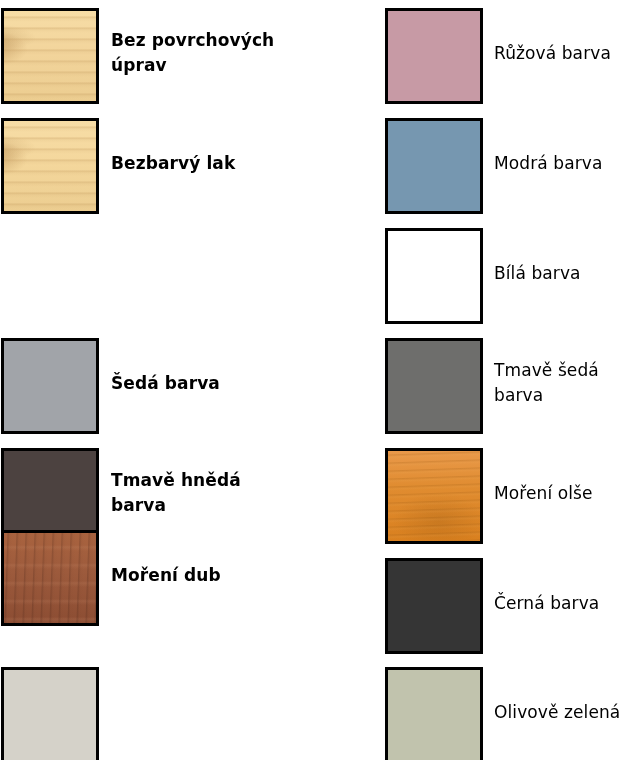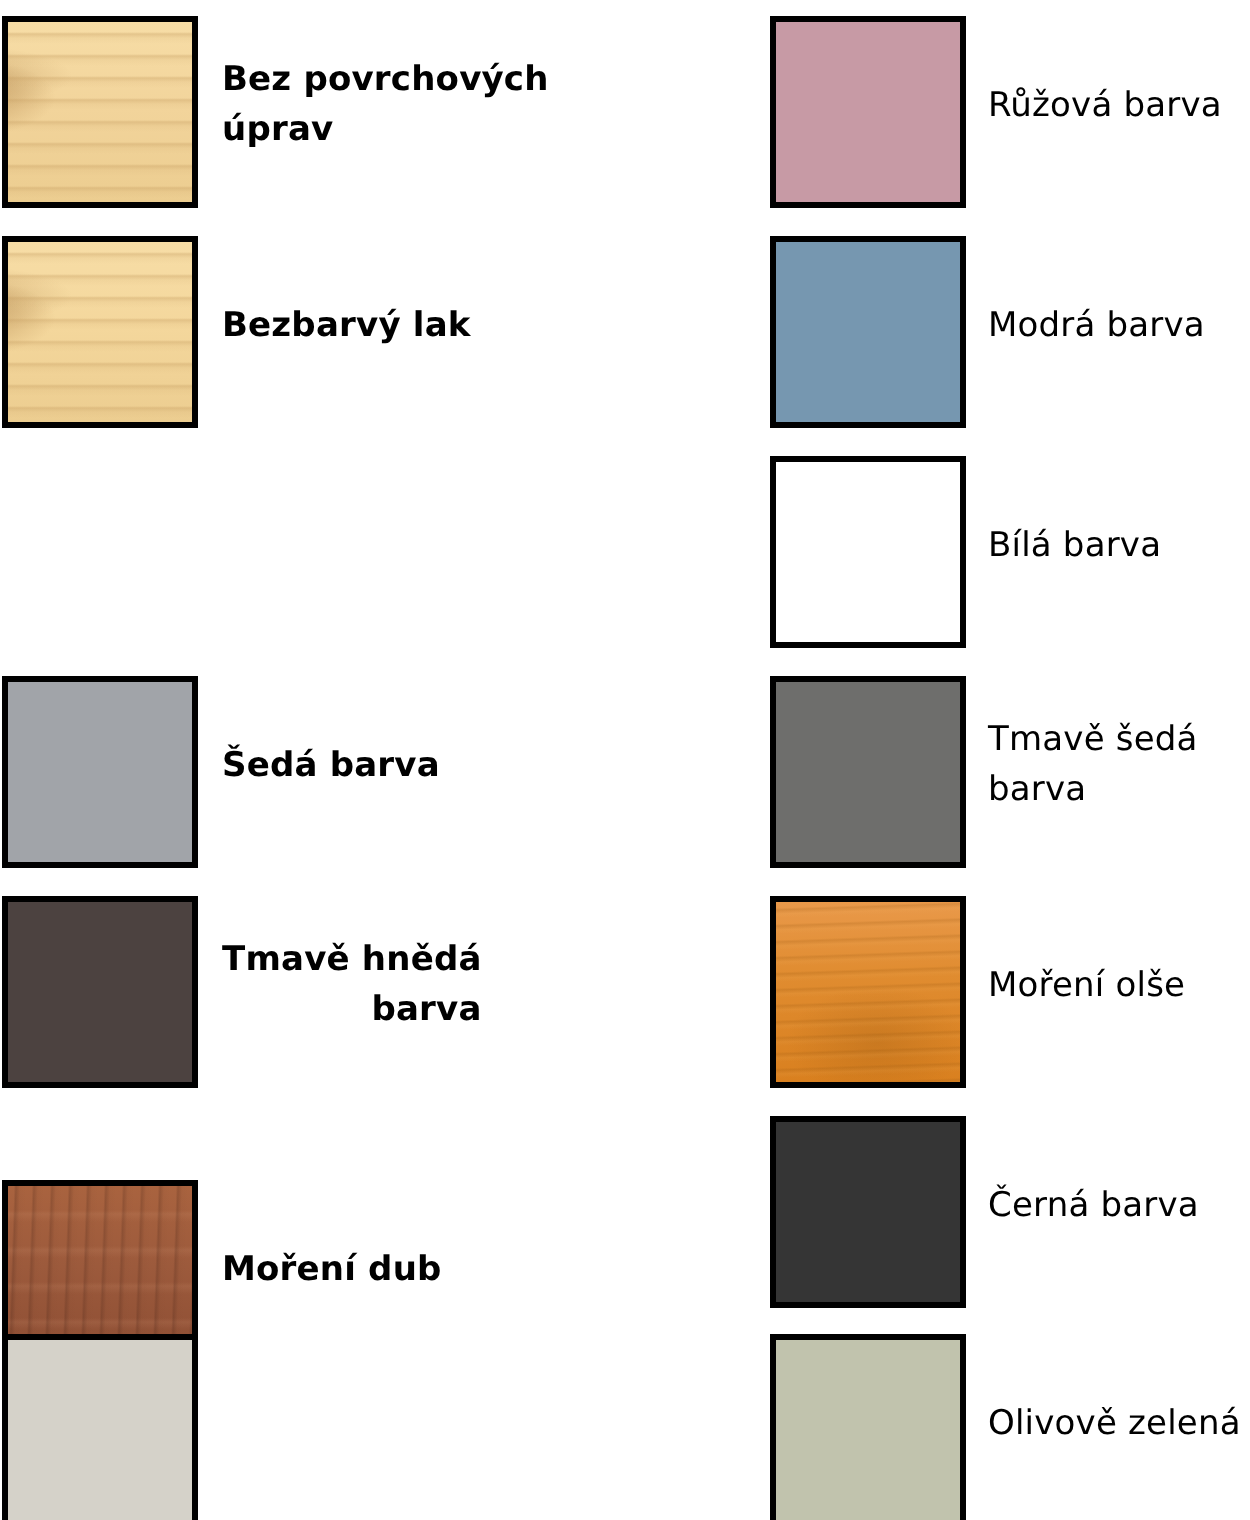--- a/index.html
+++ b/index.html
@@ -68,26 +68,26 @@
       <div class="swatch-label">Bez povrchových úprav</div>
     </div>
     <div class="swatch-row col-left" style="top: 114px; padding-left: 44px;">
       <div class="swatch-chip" style="background-color: rgb(244, 215, 156); background-image: repeating-linear-gradient(rgba(205, 165, 105, 0) 0px, rgba(205, 165, 105, 0) 5px, rgba(198, 158, 98, 0.38) 6px, rgba(198, 158, 98, 0.1) 8px, rgba(205, 165, 105, 0) 11px), radial-gradient(120% 60% at -15% 42%, rgba(186, 145, 88, 0.55) 0%, rgba(186, 145, 88, 0.3) 18%, rgba(186, 145, 88, 0) 34%), radial-gradient(150% 42% at -25% 30%, rgba(176, 134, 78, 0.45) 0%, rgba(176, 134, 78, 0) 40%), linear-gradient(rgb(247, 221, 166) 0%, rgb(244, 215, 156) 48%, rgb(236, 205, 144) 100%);"></div>
       <div class="swatch-label">Bezbarvý lak</div>
     </div>
     <div class="swatch-row col-left" style="top: 334px;">
       <div class="swatch-chip" style="background-color: rgb(161, 164, 169);"></div>
       <div class="swatch-label">Šedá barva</div>
     </div>
-    <div class="swatch-row col-left" style="top: 444px; text-align: right;">
+    <div class="swatch-row col-left" style="top: 444px;">
       <div class="swatch-chip" style="background-color: rgb(76, 66, 64);"></div>
       <div class="swatch-label">Tmavě hnědá
 barva</div>
     </div>
-    <div class="swatch-row col-left" style="top: 586px; text-align: center;">
+    <div class="swatch-row col-left" style="top: 526px; text-align: center;">
       <div class="swatch-chip" style="background-color: rgb(156, 90, 60); background-image: repeating-linear-gradient(92deg, rgba(66, 32, 20, 0) 0px, rgba(66, 32, 20, 0) 3px, rgba(66, 32, 20, 0.22) 4px, rgba(120, 68, 44, 0.06) 6px, rgba(66, 32, 20, 0) 9px), repeating-linear-gradient(rgba(210, 150, 116, 0) 0px, rgba(210, 150, 116, 0) 12px, rgba(210, 150, 116, 0.16) 14px, rgba(210, 150, 116, 0) 18px), linear-gradient(rgb(169, 99, 63) 0%, rgb(156, 90, 60) 45%, rgb(140, 77, 51) 100%);"></div>
       <div class="swatch-label">Moření dub</div>
     </div>
     <div class="swatch-row col-left" style="top: 663px;">
       <div class="swatch-chip" style="background-color: rgb(213, 210, 201);"></div>
     </div>
     <div class="swatch-row col-right" style="top: 4px;">
       <div class="swatch-chip" style="background-color: rgb(199, 154, 165);"></div>
       <div class="swatch-label">Růžová barva</div>
     </div>

